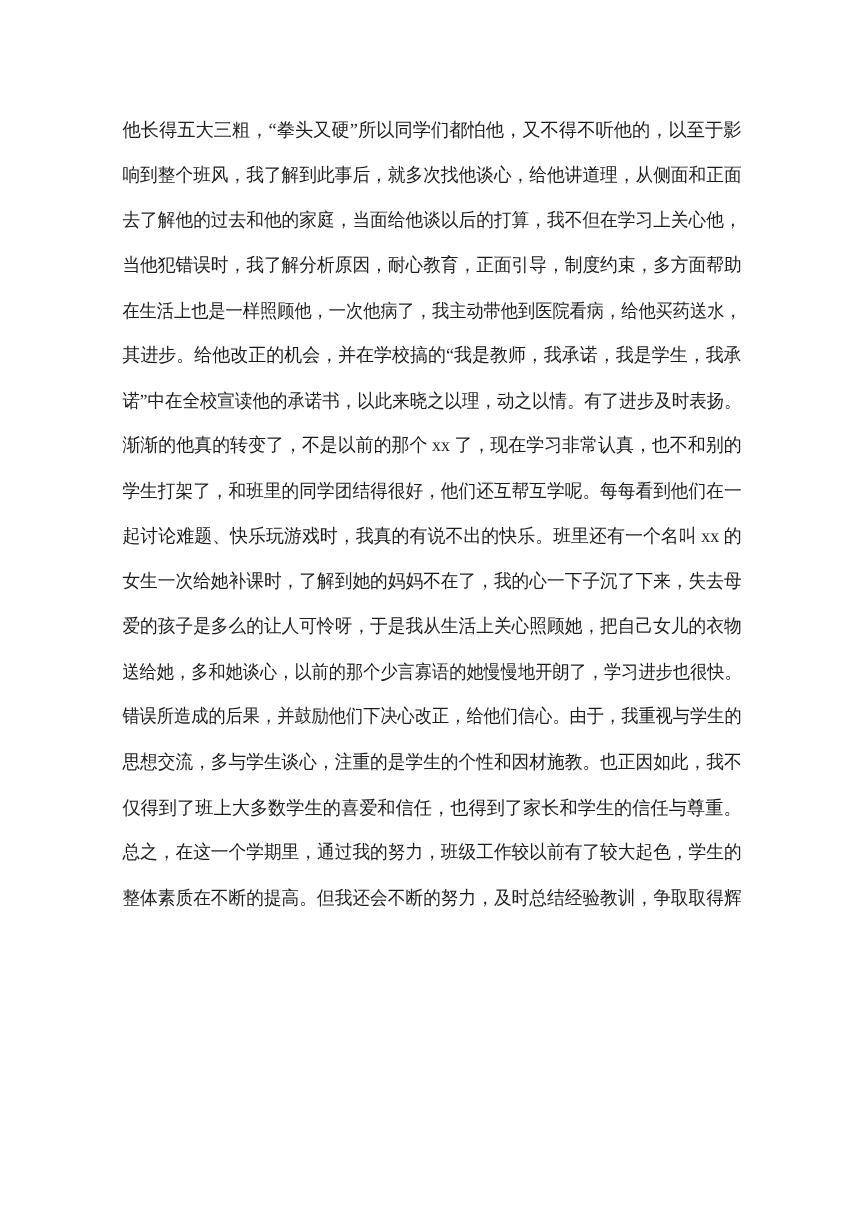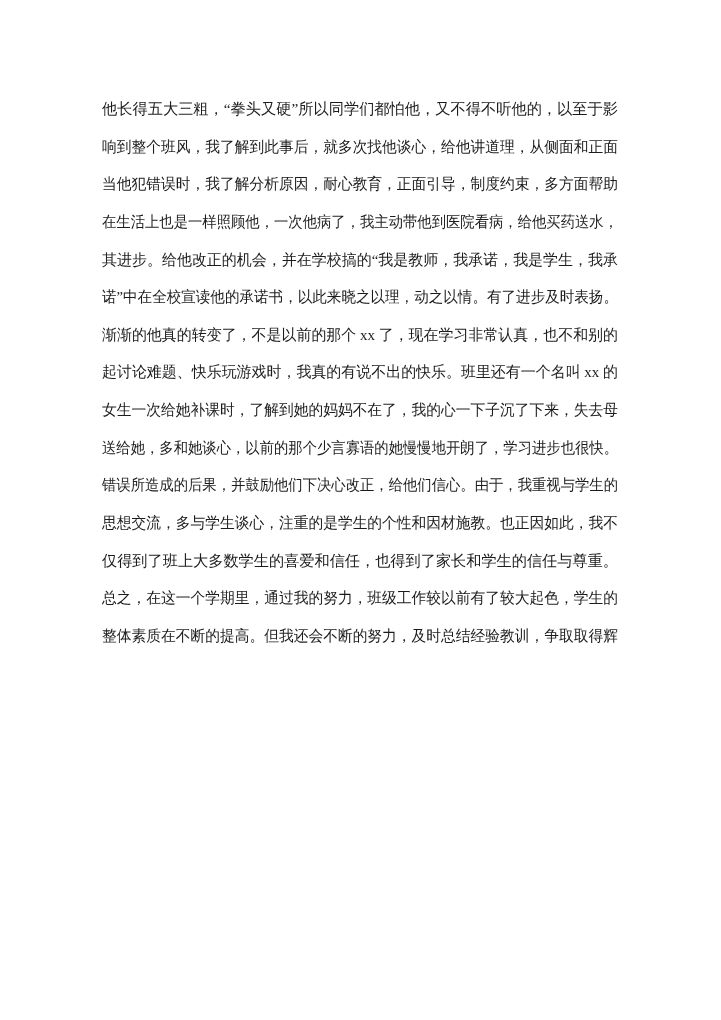--- a/index.html
+++ b/index.html
@@ -35,27 +35,30 @@
     transform-origin: left center;
   }
 </style>
 </head>
 <body>
 
 <div class="page">
   <div class="content">
       <div class="line"><span class="line-inner" style="transform: scaleX(0.98236);">他长得五大三粗，“拳头又硬”所以同学们都怕他，又不得不听他的，以至于影</span></div>
       <div class="line"><span class="line-inner" style="transform: scaleX(0.951152);">响到整个班风，我了解到此事后，就多次找他谈心，给他讲道理，从侧面和正面</span></div>
+      <div class="line"><span class="line-inner" style="transform: scaleX(0.951152);">去了解他的过去和他的家庭，当面给他谈以后的打算，我不但在学习上关心他，</span></div>
       <div class="line"><span class="line-inner" style="transform: scaleX(0.951152);">当他犯错误时，我了解分析原因，耐心教育，正面引导，制度约束，多方面帮助</span></div>
       <div class="line"><span class="line-inner" style="transform: scaleX(0.924731);">在生活上也是一样照顾他，一次他病了，我主动带他到医院看病，给他买药送水，</span></div>
       <div class="line"><span class="line-inner" style="transform: scaleX(0.96649);">其进步。给他改正的机会，并在学校搞的“我是教师，我承诺，我是学生，我承</span></div>
       <div class="line"><span class="line-inner" style="transform: scaleX(0.939222);">诺”中在全校宣读他的承诺书，以此来晓之以理，动之以情。有了进步及时表扬。</span></div>
       <div class="line"><span class="line-inner" style="transform: scaleX(0.964937);">渐渐的他真的转变了，不是以前的那个 xx 了，现在学习非常认真，也不和别的</span></div>
+      <div class="line"><span class="line-inner" style="transform: scaleX(0.951152);">学生打架了，和班里的同学团结得很好，他们还互帮互学呢。每每看到他们在一</span></div>
       <div class="line"><span class="line-inner" style="transform: scaleX(0.964937);">起讨论难题、快乐玩游戏时，我真的有说不出的快乐。班里还有一个名叫 xx 的</span></div>
       <div class="line"><span class="line-inner" style="transform: scaleX(0.951152);">女生一次给她补课时，了解到她的妈妈不在了，我的心一下子沉了下来，失去母</span></div>
+      <div class="line"><span class="line-inner" style="transform: scaleX(0.951152);">爱的孩子是多么的让人可怜呀，于是我从生活上关心照顾她，把自己女儿的衣物</span></div>
       <div class="line"><span class="line-inner" style="transform: scaleX(0.924731);">送给她，多和她谈心，以前的那个少言寡语的她慢慢地开朗了，学习进步也很快。</span></div>
       <div class="line"><span class="line-inner" style="transform: scaleX(0.924731);">错误所造成的后果，并鼓励他们下决心改正，给他们信心。由于，我重视与学生的</span></div>
       <div class="line"><span class="line-inner" style="transform: scaleX(0.951152);">思想交流，多与学生谈心，注重的是学生的个性和因材施教。也正因如此，我不</span></div>
       <div class="line"><span class="line-inner" style="transform: scaleX(0.979127);">仅得到了班上大多数学生的喜爱和信任，也得到了家长和学生的信任与尊重。</span></div>
       <div class="line"><span class="line-inner" style="transform: scaleX(0.951152);">总之，在这一个学期里，通过我的努力，班级工作较以前有了较大起色，学生的</span></div>
       <div class="line"><span class="line-inner" style="transform: scaleX(0.951152);">整体素质在不断的提高。但我还会不断的努力，及时总结经验教训，争取取得辉</span></div>
     </div>
 </div>
 
 </body></html>

